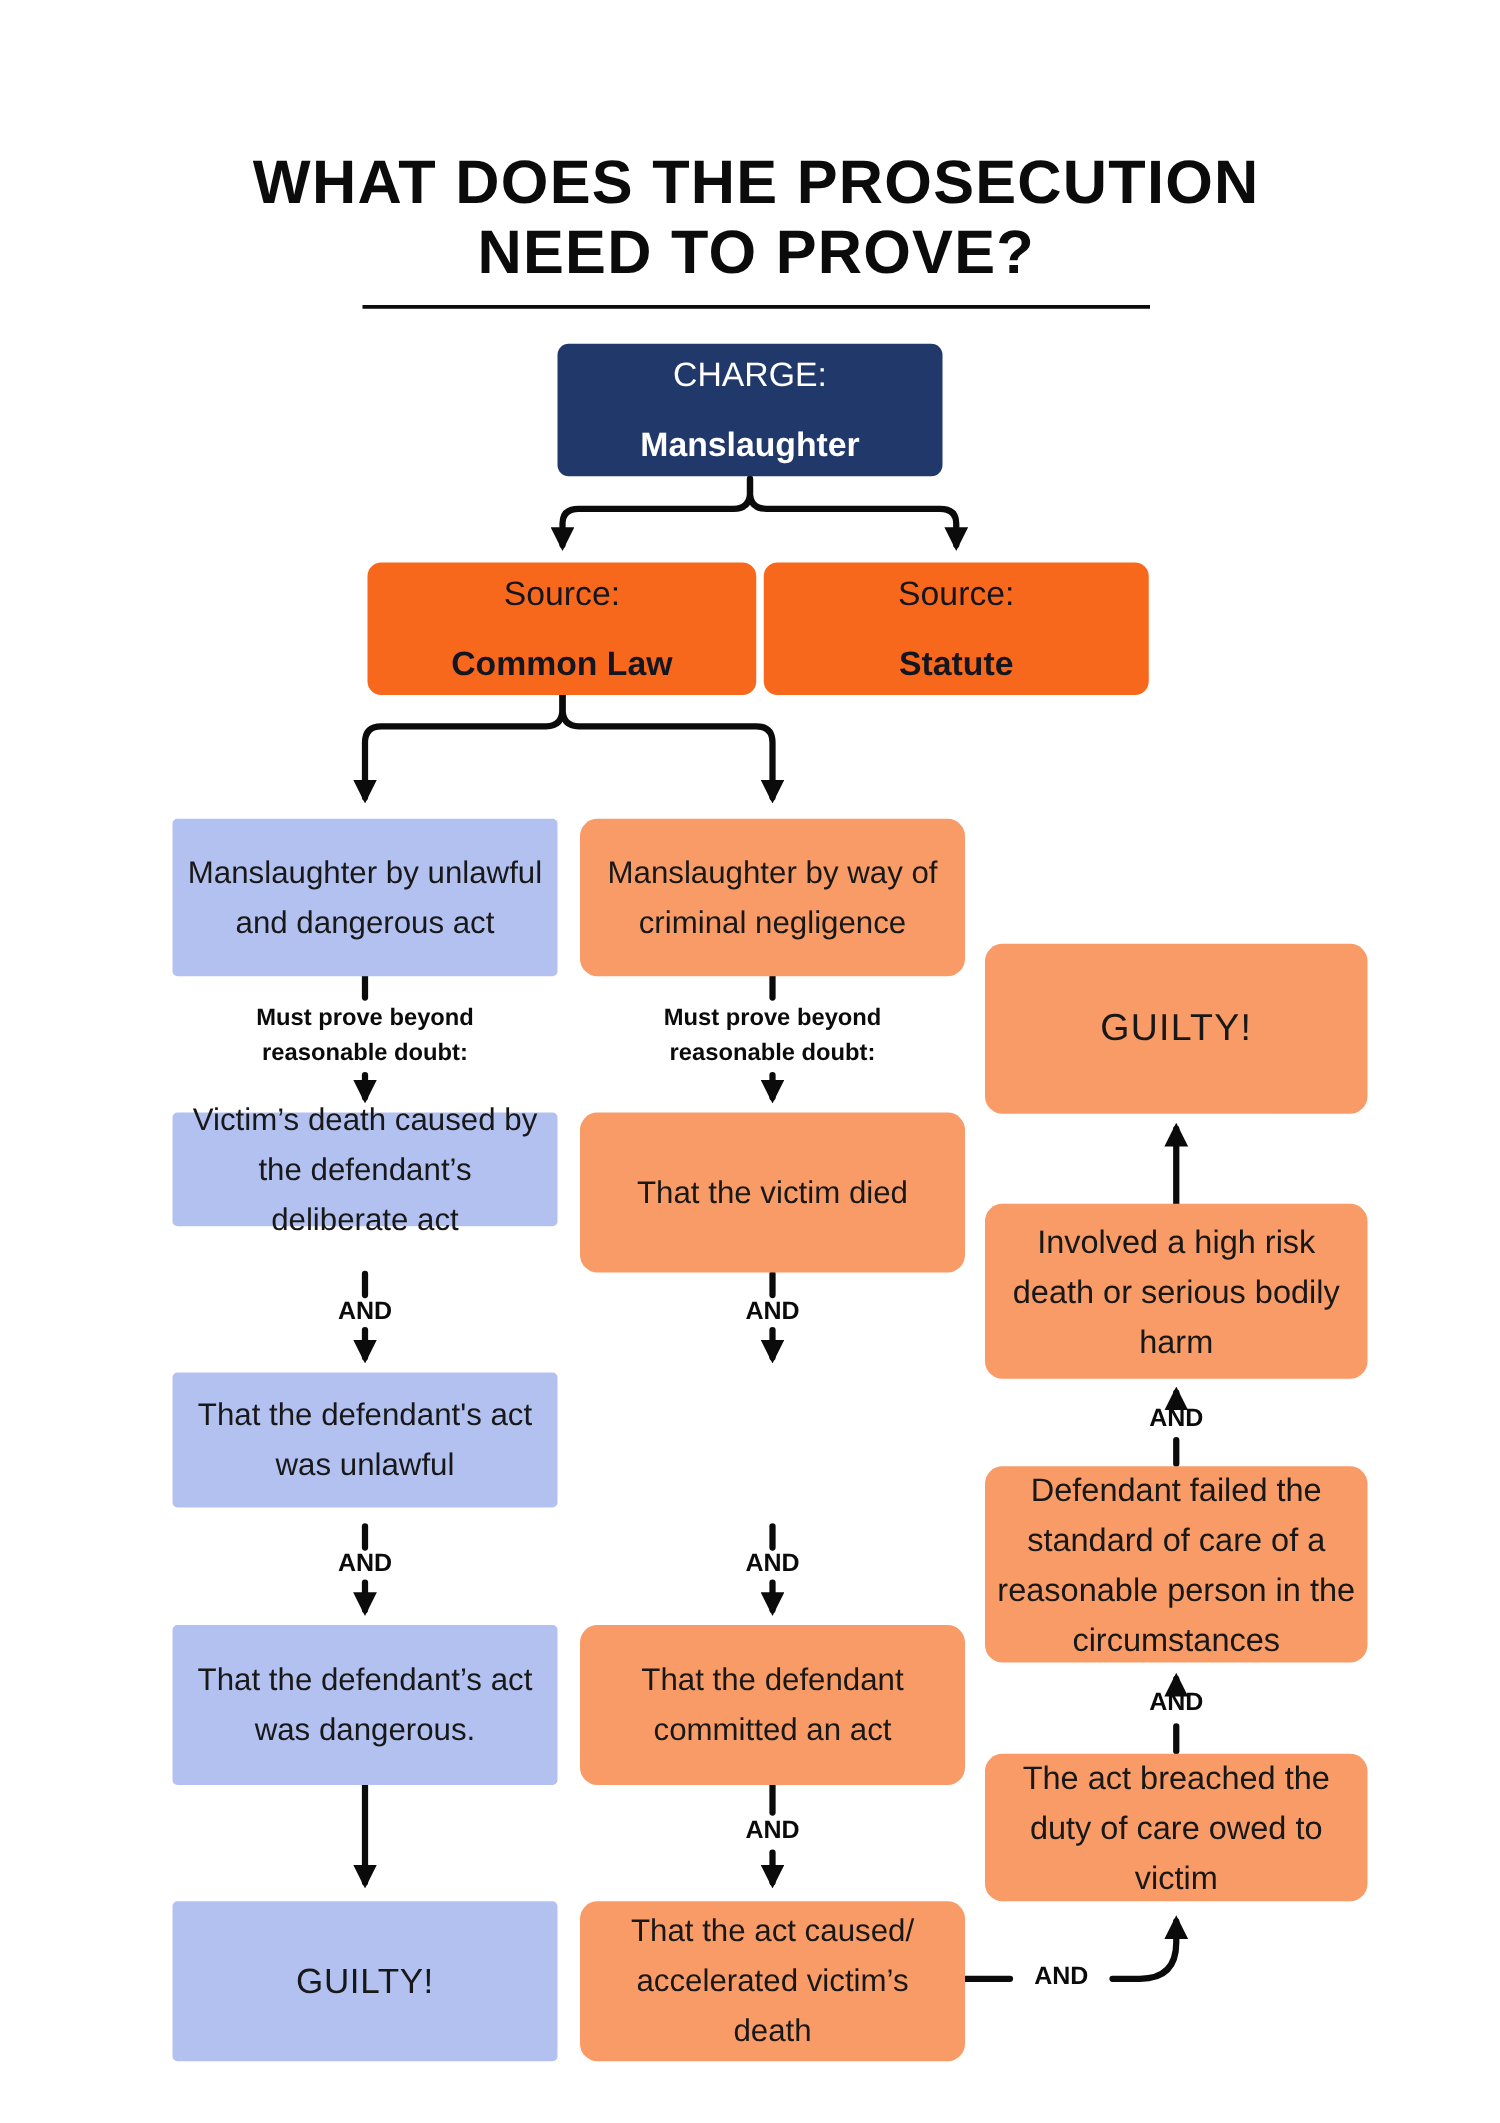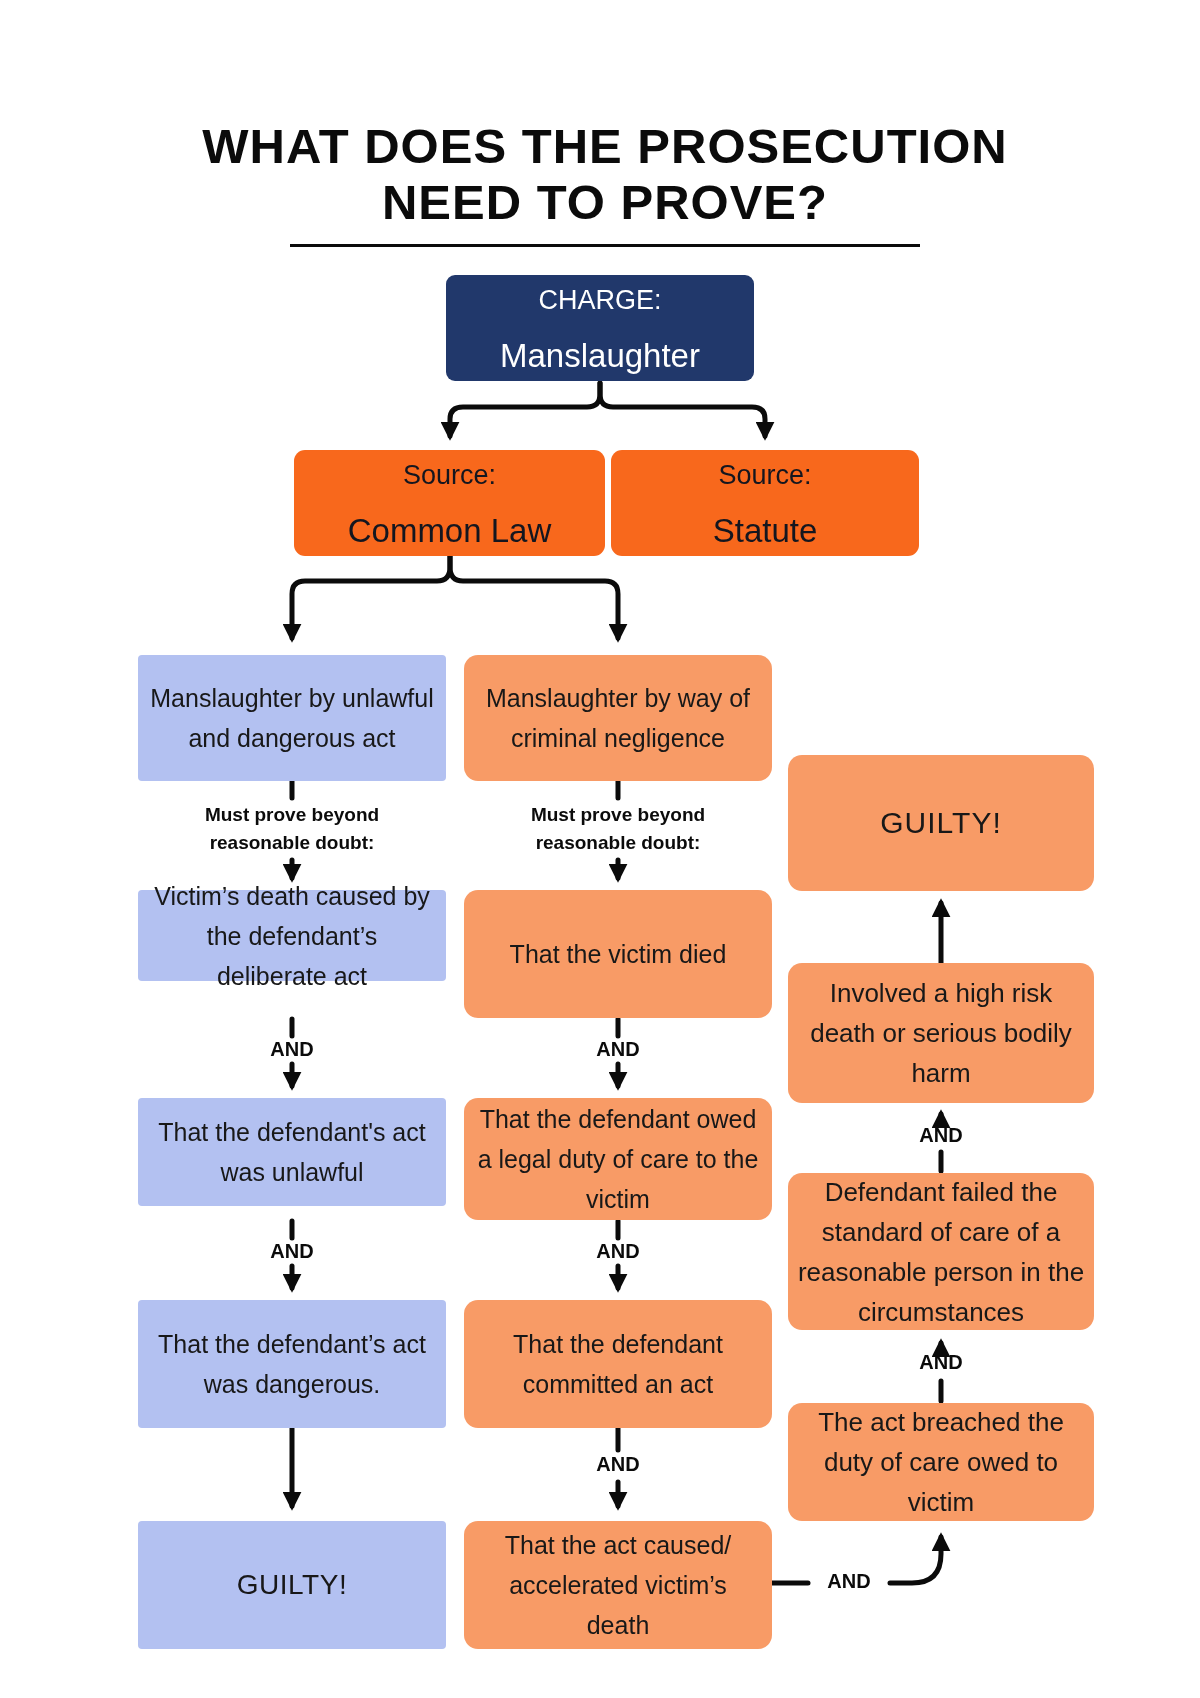--- a/index.html
+++ b/index.html
@@ -25,21 +25,21 @@
   
   .box{
     display:flex;flex-direction:column;align-items:center;justify-content:center;
     text-align:center;box-sizing:border-box;padding:6px 12px;gap:16px;
   }
   .navy{background:var(--navy,#21386B);color:#fff;border-radius:9px;}
   .orange{background:var(--orange,#F8681C);color:#14161f;border-radius:11px;}
   .salmon{background:var(--salmon,#F89B66);color:#181818;border-radius:14px;}
   .peri{background:var(--periwinkle,#B3C1F1);color:#181818;border-radius:4px;}
   .lbl{font-size:27px;font-weight:400;line-height:40px;}
-  .val{font-size:33px;font-weight:400;line-height:40px;}
+  .val{font-size:27px;font-weight:700;line-height:40px;}
   .step-text{font-size:25px;font-weight:400;line-height:40px;}
   .right-text{font-size:26px;font-weight:400;line-height:40px;}
   .guilty-l{font-size:28px;letter-spacing:.5px;}
   .guilty-r{font-size:30px;letter-spacing:1px;}
   
   .must{
     width:320px;text-align:center;
     font-size:19px;font-weight:700;line-height:28px;color:#0b0b0b;
   }
   .and{
@@ -127,21 +127,20 @@
     <div>reasonable doubt:</div>
   </div>
 
   <div class="abs box peri step-text" style="left:138px;top:890px;width:308px;height:91px;">Victim’s death caused by the defendant’s deliberate act</div>
   <div class="abs box salmon step-text" style="left:464px;top:890px;width:308px;height:128px;">That the victim died</div>
 
   <div class="abs and" style="left:232px;top:1038px;">AND</div>
   <div class="abs and" style="left:558px;top:1038px;">AND</div>
 
   <div class="abs box peri step-text" style="left:138px;top:1098px;width:308px;height:108px;">That the defendant's act was unlawful</div>
-  <div class="abs box salmon step-text" style="left:464px;top:1098px;width:308px;height:122px;">That the defendant owed a legal duty of care to the victim</div>
 
   <div class="abs and" style="left:232px;top:1240px;">AND</div>
   <div class="abs and" style="left:558px;top:1240px;">AND</div>
 
   <div class="abs box peri step-text" style="left:138px;top:1300px;width:308px;height:128px;">That the defendant’s act was dangerous.</div>
   <div class="abs box salmon step-text" style="left:464px;top:1300px;width:308px;height:128px;">That the defendant committed an act</div>
 
   <div class="abs and" style="left:558px;top:1453px;">AND</div>
 
   <div class="abs box peri guilty-l" style="left:138px;top:1521px;width:308px;height:128px;">GUILTY!</div>

